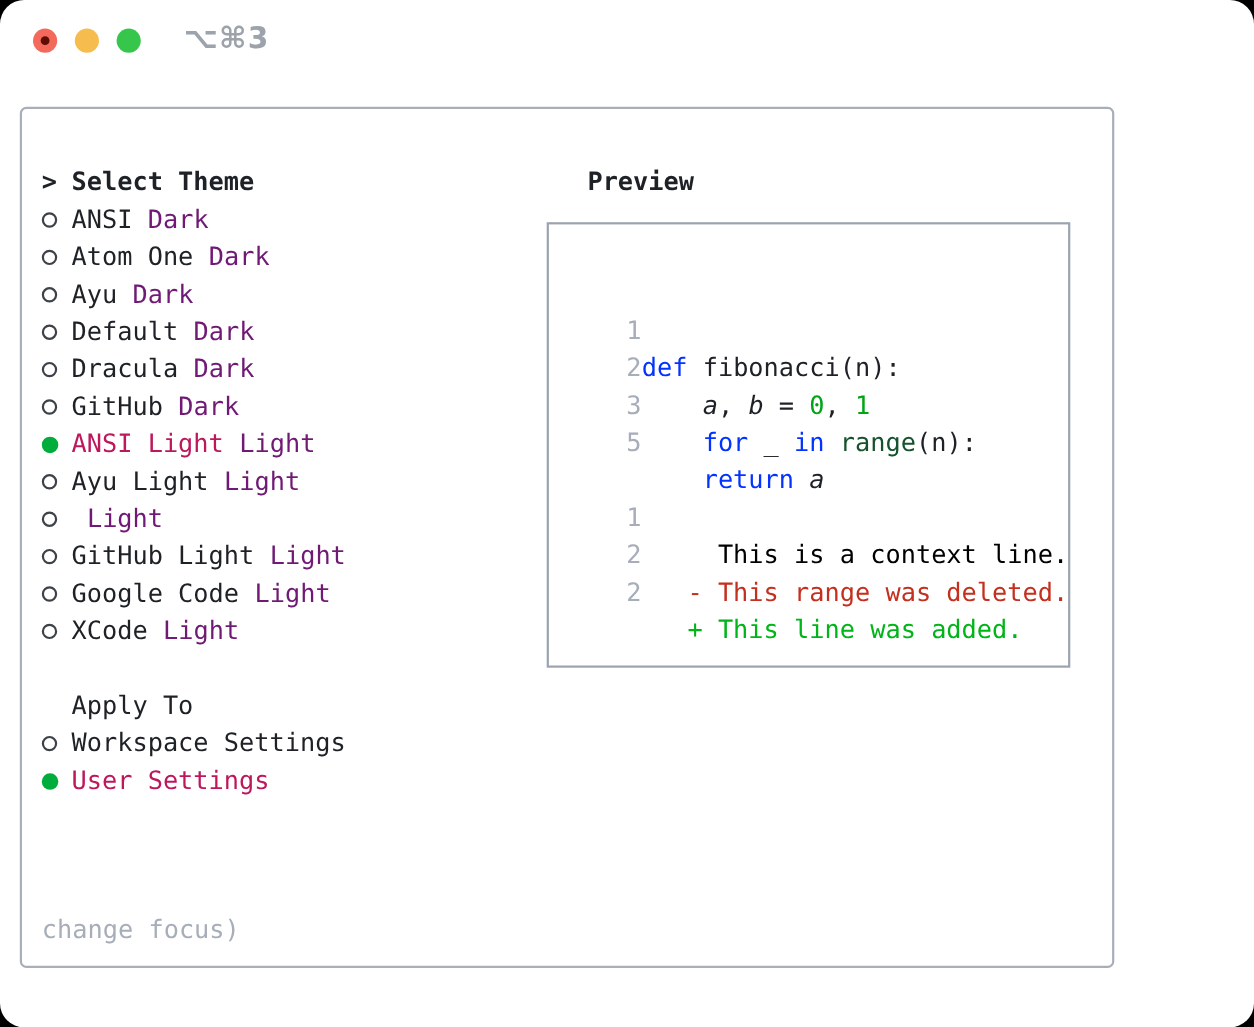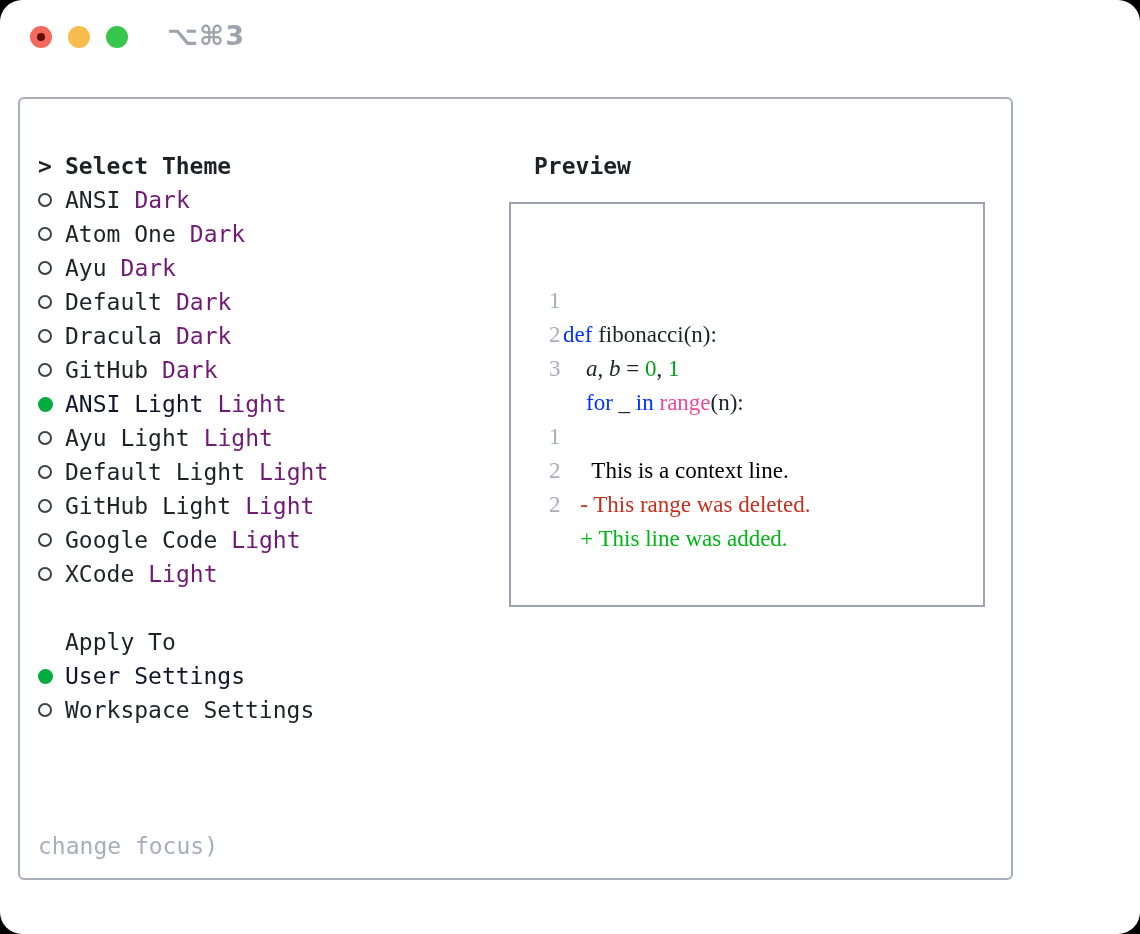--- a/index.html
+++ b/index.html
@@ -39,47 +39,47 @@
   }
   .row { display: flex; align-items: center; height: 34px; font-size: 23px; color: #1e2227; }
   .cell { flex: 0 0 27px; width: 27px; display: flex; align-items: center; }
   .prompt { font-weight: bold; color: #1e2227; }
   .list-title { font-weight: bold; }
   .bullet {
     width: 14px; height: 14px; border-radius: 50%;
     border: 2.5px solid #3d4248; background: transparent;
   }
   .row.selected .bullet { border: none; width: 15px; height: 15px; background: #00ad3c; }
-  .row.selected .name, .row.selected .opt-label { color: #0f172a; text-align: right; }
+  .row.selected .name, .row.selected .opt-label { color: #be185d; text-align: right; }
   .name { white-space: pre; }
   .variant { color: #701a75; margin-left: 14px; white-space: pre; }
   .theme-list { position: absolute; left: 18px; top: 50px; }
   .apply { position: absolute; left: 18px; top: 526px; }
   .apply .title { font-size: 23px; }
   .footer {
     position: absolute; left: 18px; top: 662px;
     font-size: 23px; line-height: 34px; color: #a7aeb9; white-space: pre;
   }
   
   .preview-title {
     position: absolute; left: 480px; top: 50px; height: 34px; line-height: 34px;
     font-size: 23px; font-weight: bold; color: #1e2227; margin-left: 34px;
   }
   .preview-box {
-    position: absolute; left: 489px; top: 103px;
+    position: absolute; left: 477px; top: 103px;
     width: 476px; height: 405px;
-    border: 2px solid #9aa3ae; background: #fff; font-family: Liberation Serif, serif;
+    border: 2px solid #9aa3ae; background: #fff;
   }
   .code { padding: 46px 0 0 15px; }
   .code-line { height: 34px; line-height: 34px; font-size: 23px; white-space: pre; }
   .lineno { display: inline-block; width: 14px; color: #a7aeb9; }
   .tokens { margin-left: 14px; white-space: pre; }
   .tok.fg      { color: #1e2227; }
   .tok.kw      { color: #0433ff; }
-  .tok.builtin { color: #ec4899; text-align: right; }
+  .tok.builtin { color: #14532d; text-align: right; }
   .tok.num     { color: #00a516; }
   .tok.var     { color: #1e2227; font-style: italic; }
   .tok.ctx     { color: #000000; }
   .tok.del     { color: #c4301f; }
   .tok.add     { color: #00b517; }
 </style>
 </head>
 <body>
 
 <div class="window">
@@ -162,21 +162,20 @@
       <span class="bullet"></span>
     </span>
     <span class="name">Ayu Light</span>
     <span class="variant">Light</span>
   </div>
 
   <div class="row item">
     <span class="cell">
       <span class="bullet"></span>
     </span>
-    <span class="name">Default Light</span>
     <span class="variant">Light</span>
   </div>
 
   <div class="row item">
     <span class="cell">
       <span class="bullet"></span>
     </span>
     <span class="name">GitHub Light</span>
     <span class="variant">Light</span>
   </div>
@@ -198,32 +197,32 @@
   </div>
 </div>
     </div>
 
     <div class="apply">
       <div class="row">
         <span class="cell"></span>
         <span class="title">Apply To</span>
       </div>
       <div id="apply-items">
+  <div class="row item">
+    <span class="cell">
+      <span class="bullet"></span>
+    </span>
+    <span class="opt-label">Workspace Settings</span>
+  </div>
+
   <div class="row item selected">
     <span class="cell">
       <span class="bullet"></span>
     </span>
     <span class="opt-label">User Settings</span>
-  </div>
-
-  <div class="row item">
-    <span class="cell">
-      <span class="bullet"></span>
-    </span>
-    <span class="opt-label">Workspace Settings</span>
   </div>
 </div>
     </div>
 
     <div class="footer">
       <div>change focus)</div>
     </div>
 
     <div class="preview-title">Preview</div>
 
@@ -238,20 +237,24 @@
     <span class="lineno">2</span>
     <span class="tokens"><span class="tok fg">    </span><span class="tok var">a</span><span class="tok fg">, </span><span class="tok var">b</span><span class="tok fg"> = </span><span class="tok num">0</span><span class="tok fg">, </span><span class="tok num">1</span></span>
   </div>
 
   <div class="code-line">
     <span class="lineno">3</span>
     <span class="tokens"><span class="tok fg">    </span><span class="tok kw">for</span><span class="tok fg"> _ </span><span class="tok kw">in</span><span class="tok fg"> </span><span class="tok builtin">range</span><span class="tok fg">(n):</span></span>
   </div>
 
 
+  <div class="code-line">
+    <span class="lineno">5</span>
+    <span class="tokens"><span class="tok fg">    </span><span class="tok kw">return</span><span class="tok fg"> </span><span class="tok var">a</span></span>
+  </div>
 
   <div class="code-line">
     <span class="lineno"></span>
     <span class="tokens"></span>
   </div>
 
   <div class="code-line">
     <span class="lineno">1</span>
     <span class="tokens"><span class="tok ctx">     This is a context line.</span></span>
   </div>

